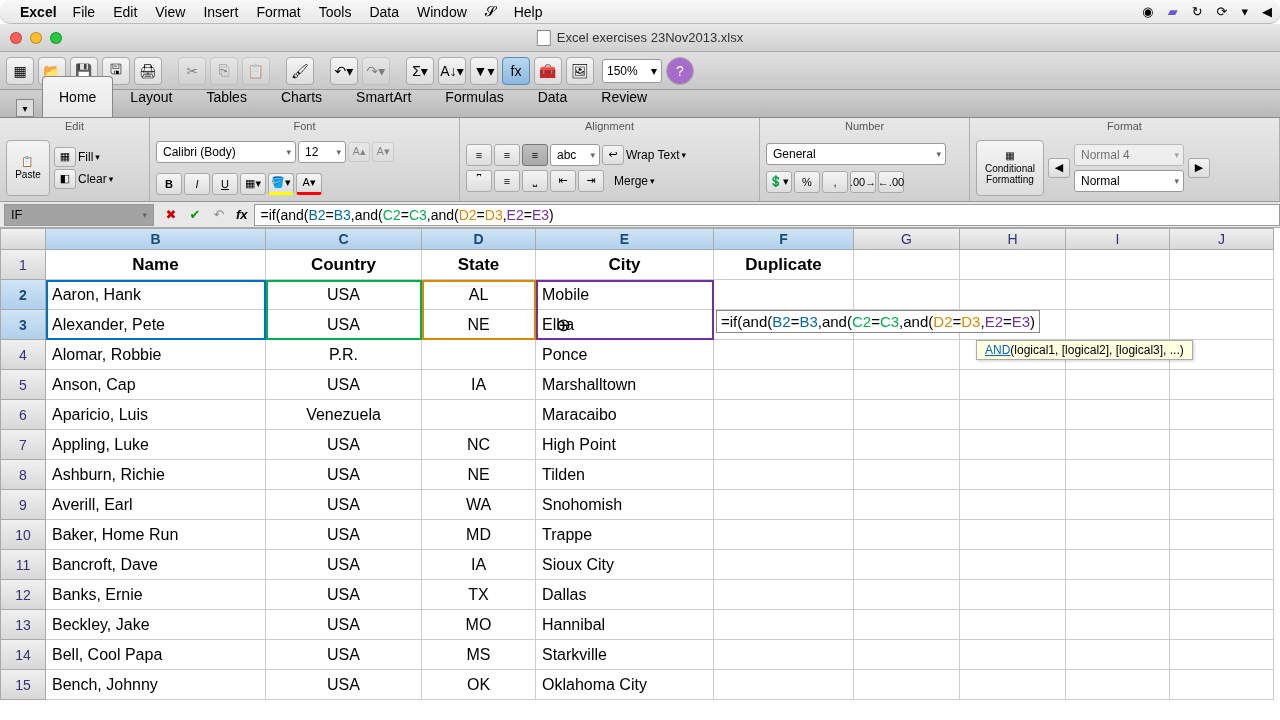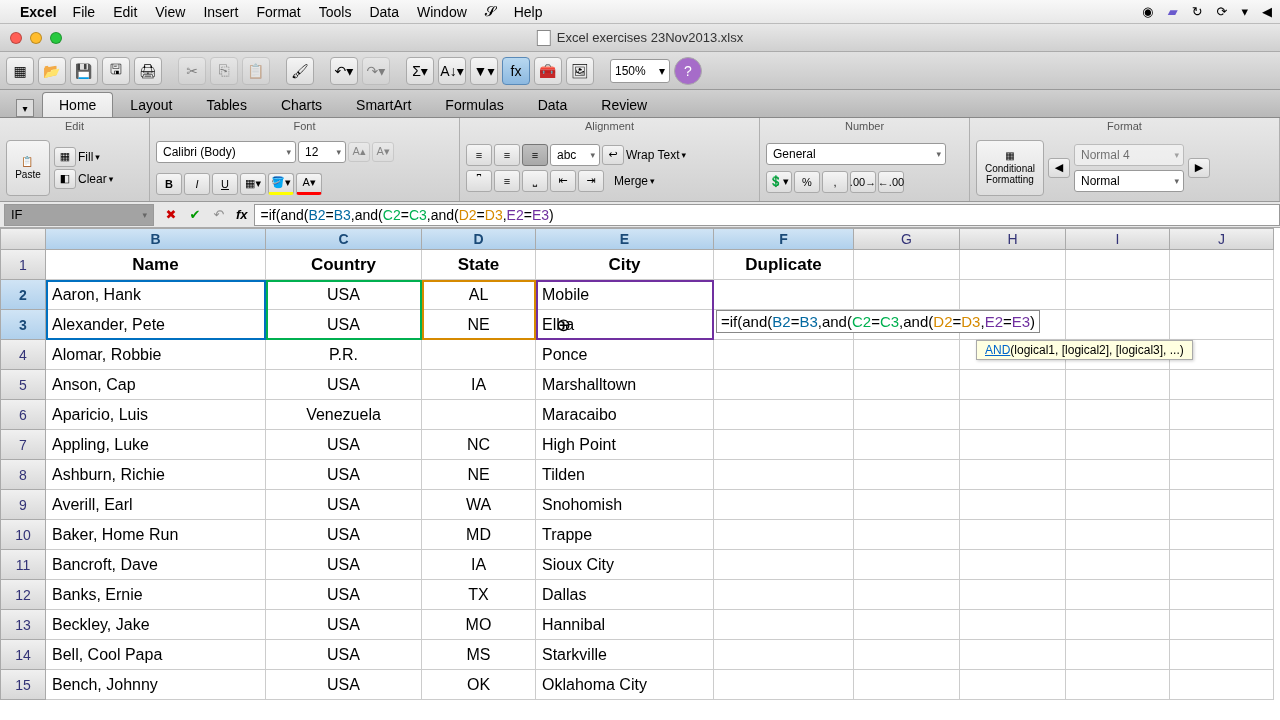--- a/index.html
+++ b/index.html
@@ -1,42 +1,42 @@
 <!DOCTYPE html>
 <html><head>
 <meta charset="utf-8">
 <style>
 * { margin:0; padding:0; box-sizing:border-box; font-family:-apple-system,"Lucida Grande",sans-serif; }
 body { width:1280px; height:720px; overflow:hidden; background:#fff; }
 
 
-.menubar { height:24px; background:linear-gradient(#f8f8f8,#e8e8e8); display:flex; align-items:center; padding:0 8px; font-size:14px; border-bottom:1px solid #bbb; }
+.menubar { height:24px; background:linear-gradient(#f8f8f8,#e8e8e8); display:flex; align-items:center; padding:0 8px; font-size:14px; border-bottom:1px solid #bbb;border-radius:10px; }
 .menubar .apple { font-size:16px; margin-right:12px; }
 .menubar .app { font-weight:bold; margin-right:16px; }
 .menubar .mitem { margin-right:18px; cursor:default; }
 .menubar .right { margin-left:auto; display:flex; gap:14px; align-items:center; font-size:13px; }
 
 
 .titlebar { height:28px; background:linear-gradient(#e8e8e8,#d0d0d0); display:flex; align-items:center; border-bottom:1px solid #aaa; position:relative;text-decoration:underline; }
 .traffic { display:flex; gap:8px; margin-left:10px; }
 .dot { width:12px; height:12px; border-radius:50%; border:1px solid rgba(0,0,0,.25); }
 .dot.r{background:#ff5f56}.dot.y{background:#ffbd2e}.dot.g{background:#27c93f}
 .titlebar .title { position:absolute; left:50%; transform:translateX(-50%); font-size:13px; color:#333; display:flex; align-items:center; gap:6px; }
 .doc-icon{width:14px;height:16px;background:#fff;border:1px solid #888;position:relative}
 
 
 .toolbar { height:38px; background:linear-gradient(#e0e0e0,#c8c8c8); border-bottom:1px solid #999; display:flex; align-items:center; padding:0 6px; gap:4px; }
 .tbtn { width:28px; height:28px; background:linear-gradient(#f5f5f5,#ddd); border:1px solid #aaa; border-radius:4px; display:flex; align-items:center; justify-content:center; font-size:14px; }
 .tbtn.sep { background:none; border:none; width:8px; }
 .tbtn.active{background:linear-gradient(#b8d8f0,#8bb8e0);border-color:#5a8ab8}
-.zoom { width:60px; height:24px; background:#fff; border:1px solid #999; border-radius:3px; font-size:12px; display:flex; align-items:center; padding:0 4px; margin-left:12px; }
+.zoom { width:60px; height:24px; background:#fff; border:1px solid #999; border-radius:3px; font-size:12px; display:flex; align-items:center; padding:0 4px; margin-left:4px; }
 
 
 .rtabs { height:28px; background:linear-gradient(#d0d0d0,#b8b8b8); display:flex; align-items:flex-end; padding-left:16px; border-bottom:1px solid #888; }
-.rtab { padding:4px 16px; font-size:14px; border:1px solid transparent; border-bottom:none; border-radius:4px 4px 0 0; cursor:default; }
+.rtab { padding:12px 16px; font-size:14px; border:1px solid transparent; border-bottom:none; border-radius:4px 4px 0 0; cursor:default; }
 .rtab.active { background:linear-gradient(#f5f5f5,#e8e8e8); border-color:#888; }
 .rtab-toggle{width:18px;height:18px;border:1px solid #888;background:#ddd;display:flex;align-items:center;justify-content:center;font-size:10px;margin-right:8px}
 
 
 .ribbon { height:84px; background:linear-gradient(#e8e8e8,#d0d0d0); border-bottom:1px solid #999; display:flex; }
 .rgroup { border-right:1px solid #b0b0b0; padding:2px 6px 0; display:flex; flex-direction:column; }
 .rgroup .glabel { font-size:11px; color:#555; text-align:center; height:14px; }
 .rgroup .gbody { flex:1; display:flex; align-items:center; gap:4px; }
 .rsel { height:22px; background:#fff; border:1px solid #999; border-radius:3px; font-size:12px; padding:0 18px 0 6px; display:flex; align-items:center; position:relative; }
 .rsel::after{content:"▾";position:absolute;right:4px;font-size:9px;color:#666}

